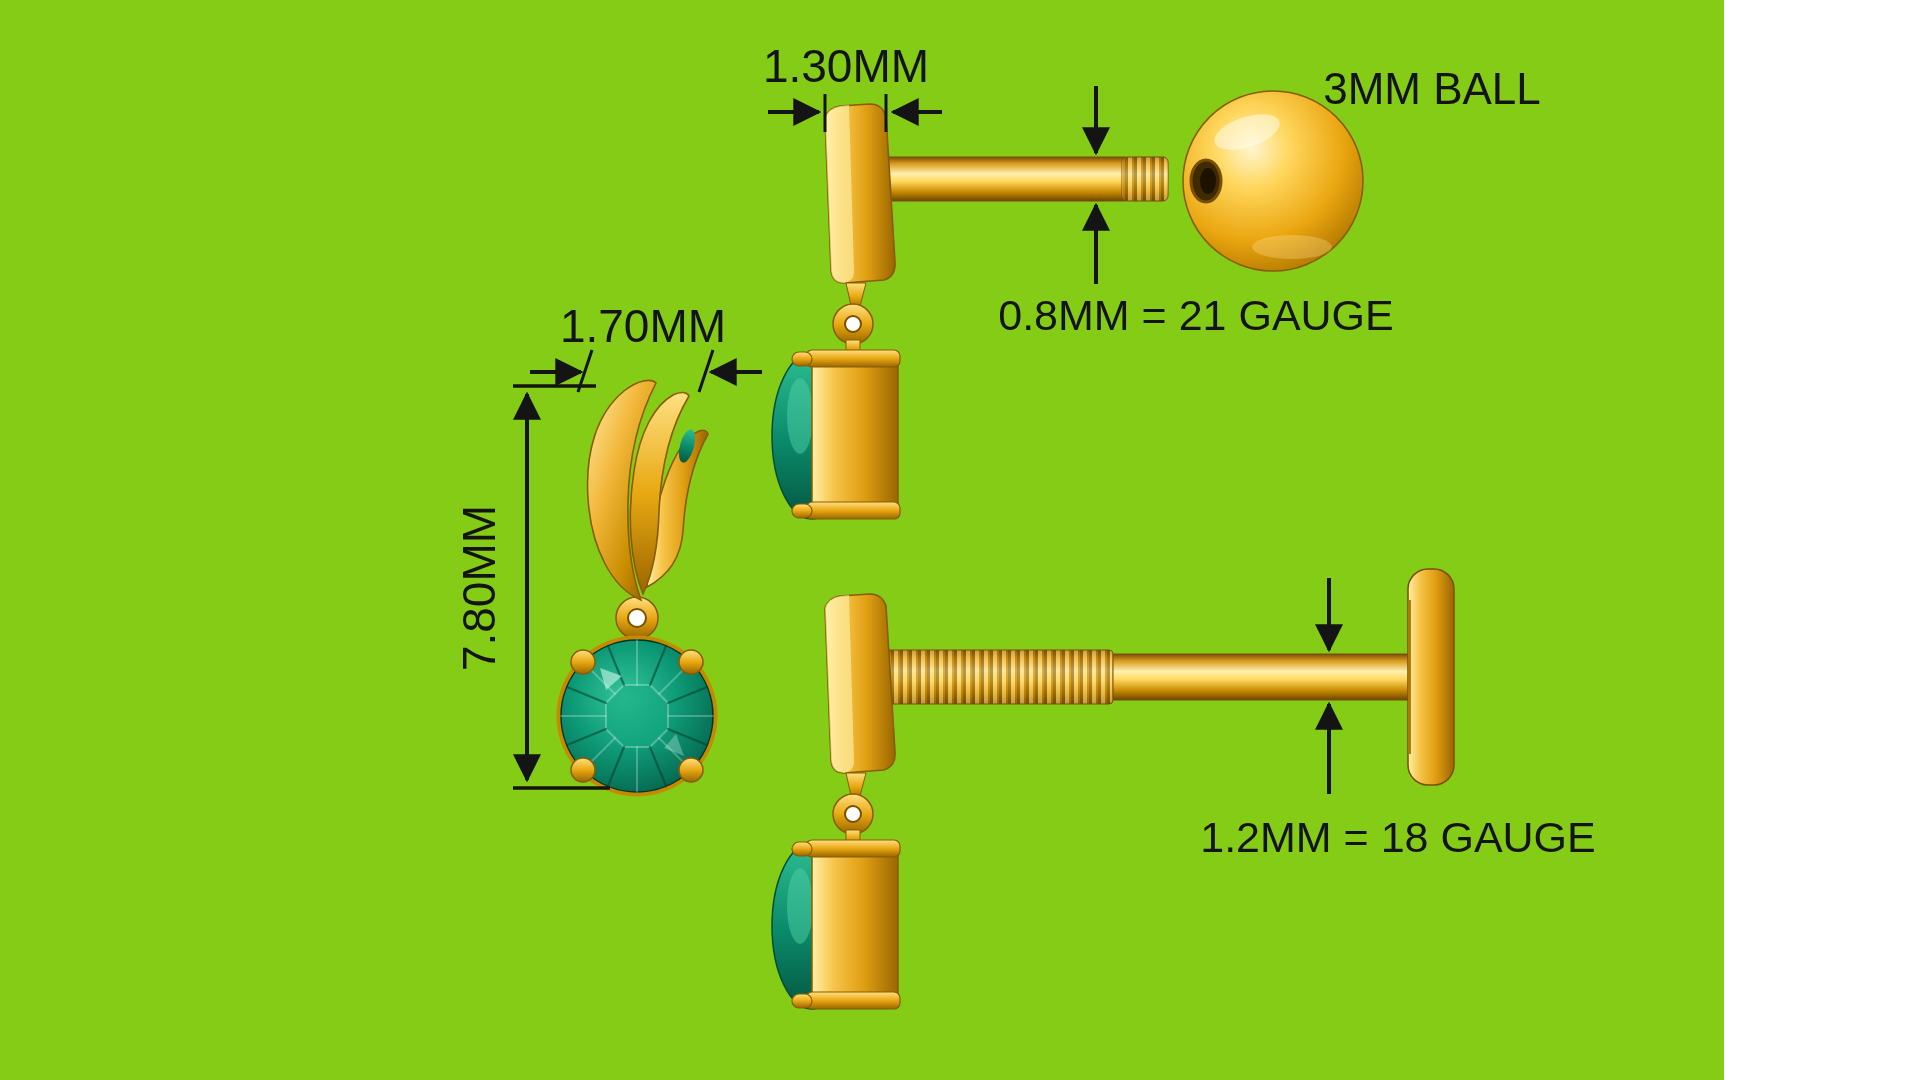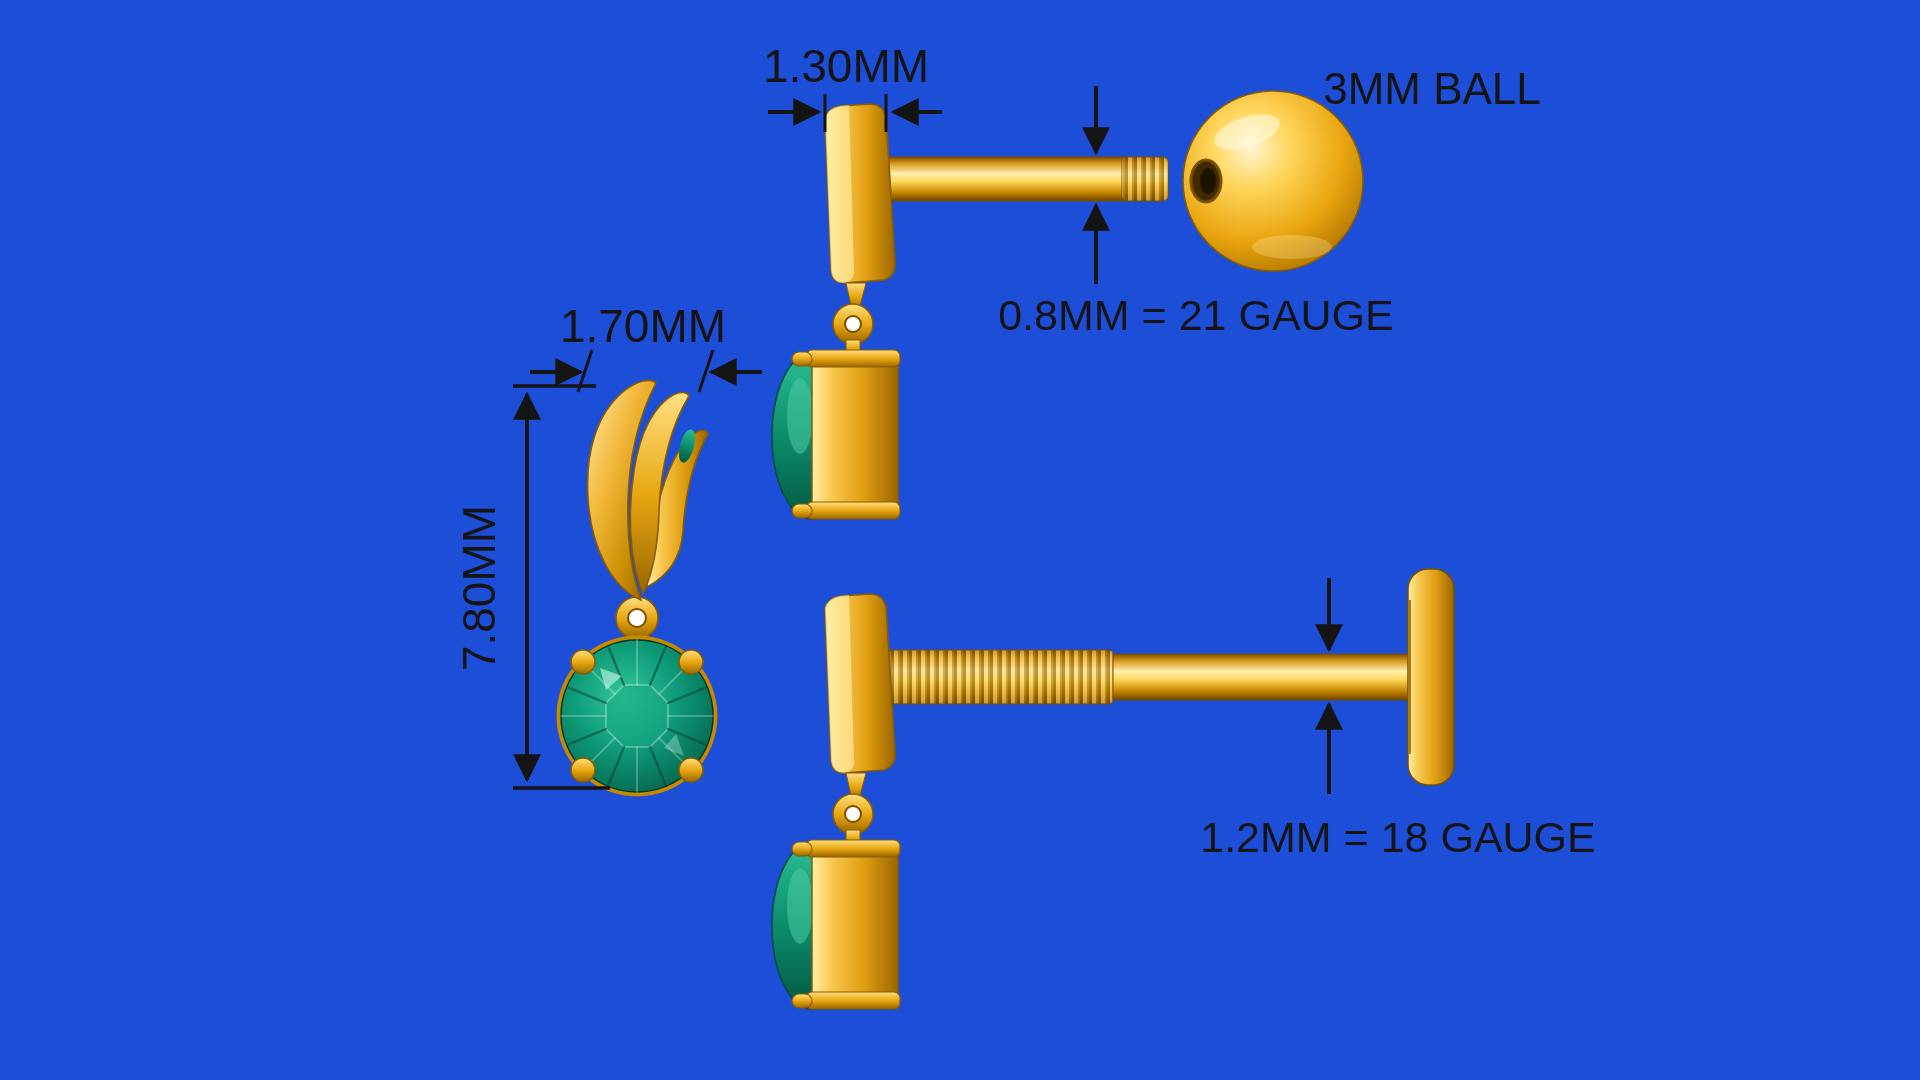--- a/index.html
+++ b/index.html
@@ -1,16 +1,16 @@
 <!DOCTYPE html>
 <html><head>
 <meta charset="utf-8">
 <style>
   html,body{margin:0;padding:0;background:#ffffff;}
-  .stage{position:relative;width:1920px;height:1080px;background:#1d4ed8;overflow:hidden;}
+  .stage{position:relative;width:1724px;height:1080px;background:#84cc16;overflow:hidden;}
   .stage svg{position:absolute;inset:0;}
   text{font-family:"Liberation Sans", sans-serif;fill:#141414;font-weight:400;}
   .dim-lg{font-size:46px;}
   .dim-md{font-size:43px;}
   .dim-ball{font-size:44px;}
 </style>
 </head>
 <body>
 
 <div class="stage">

